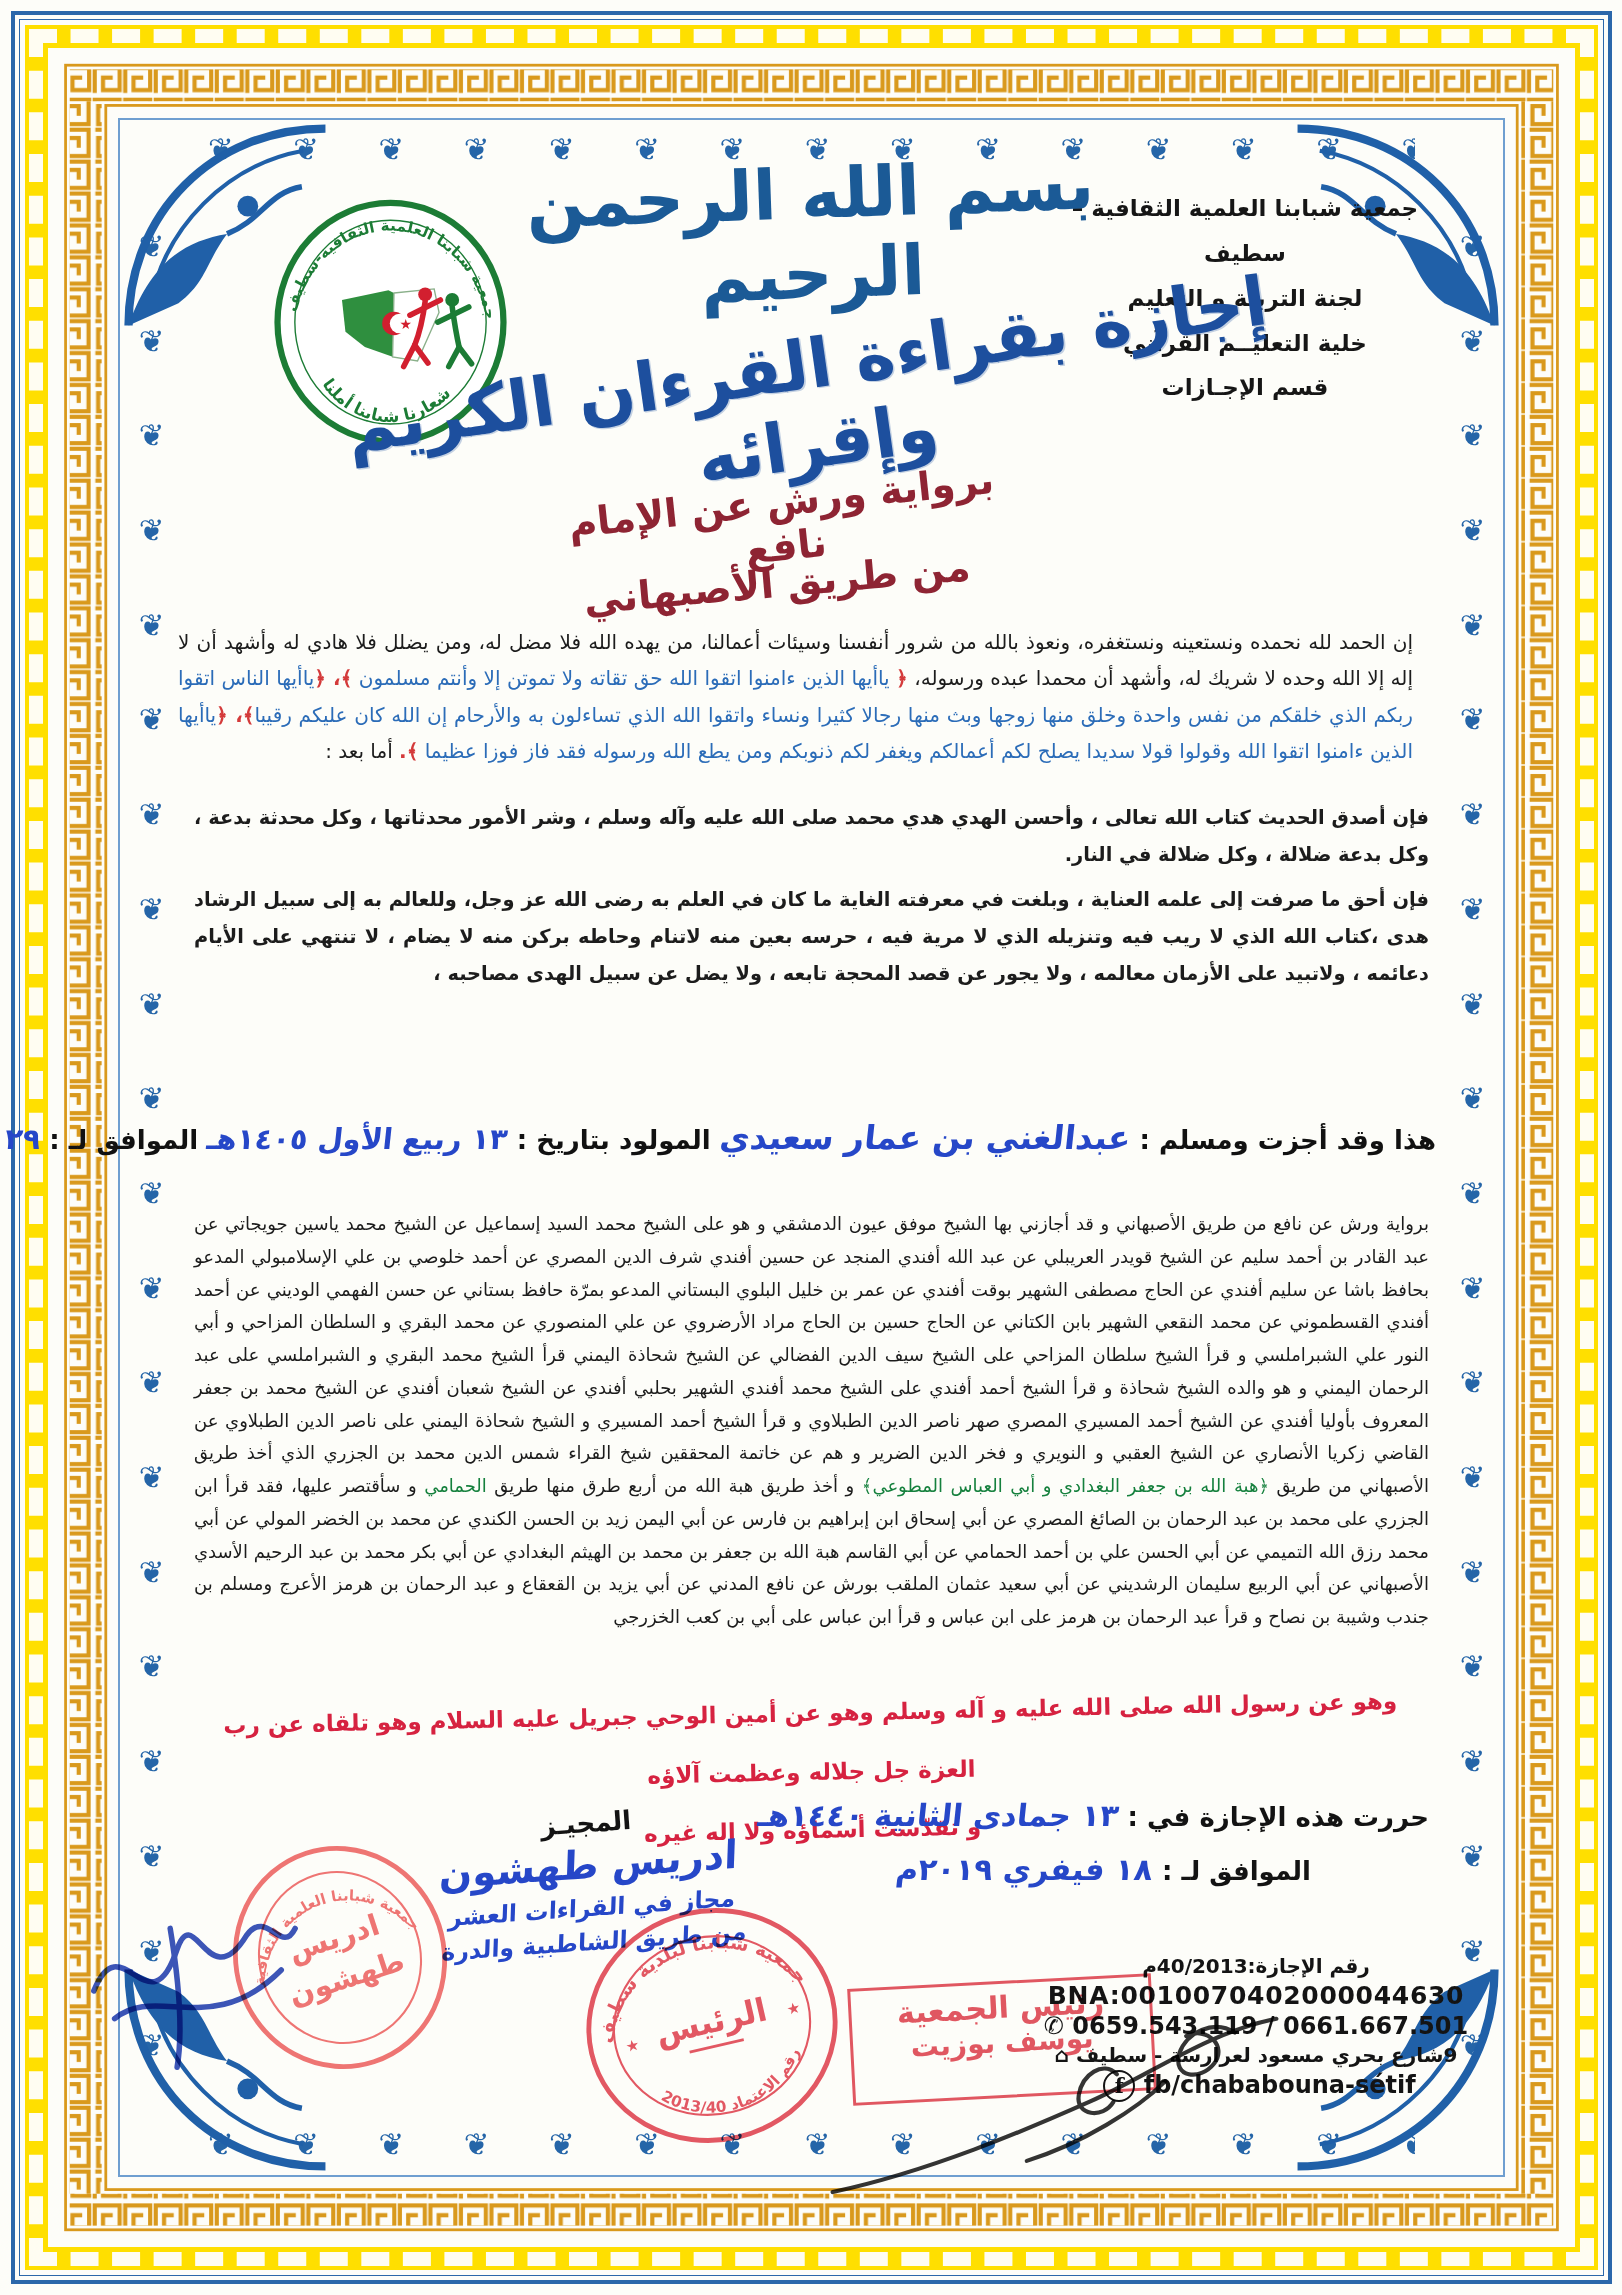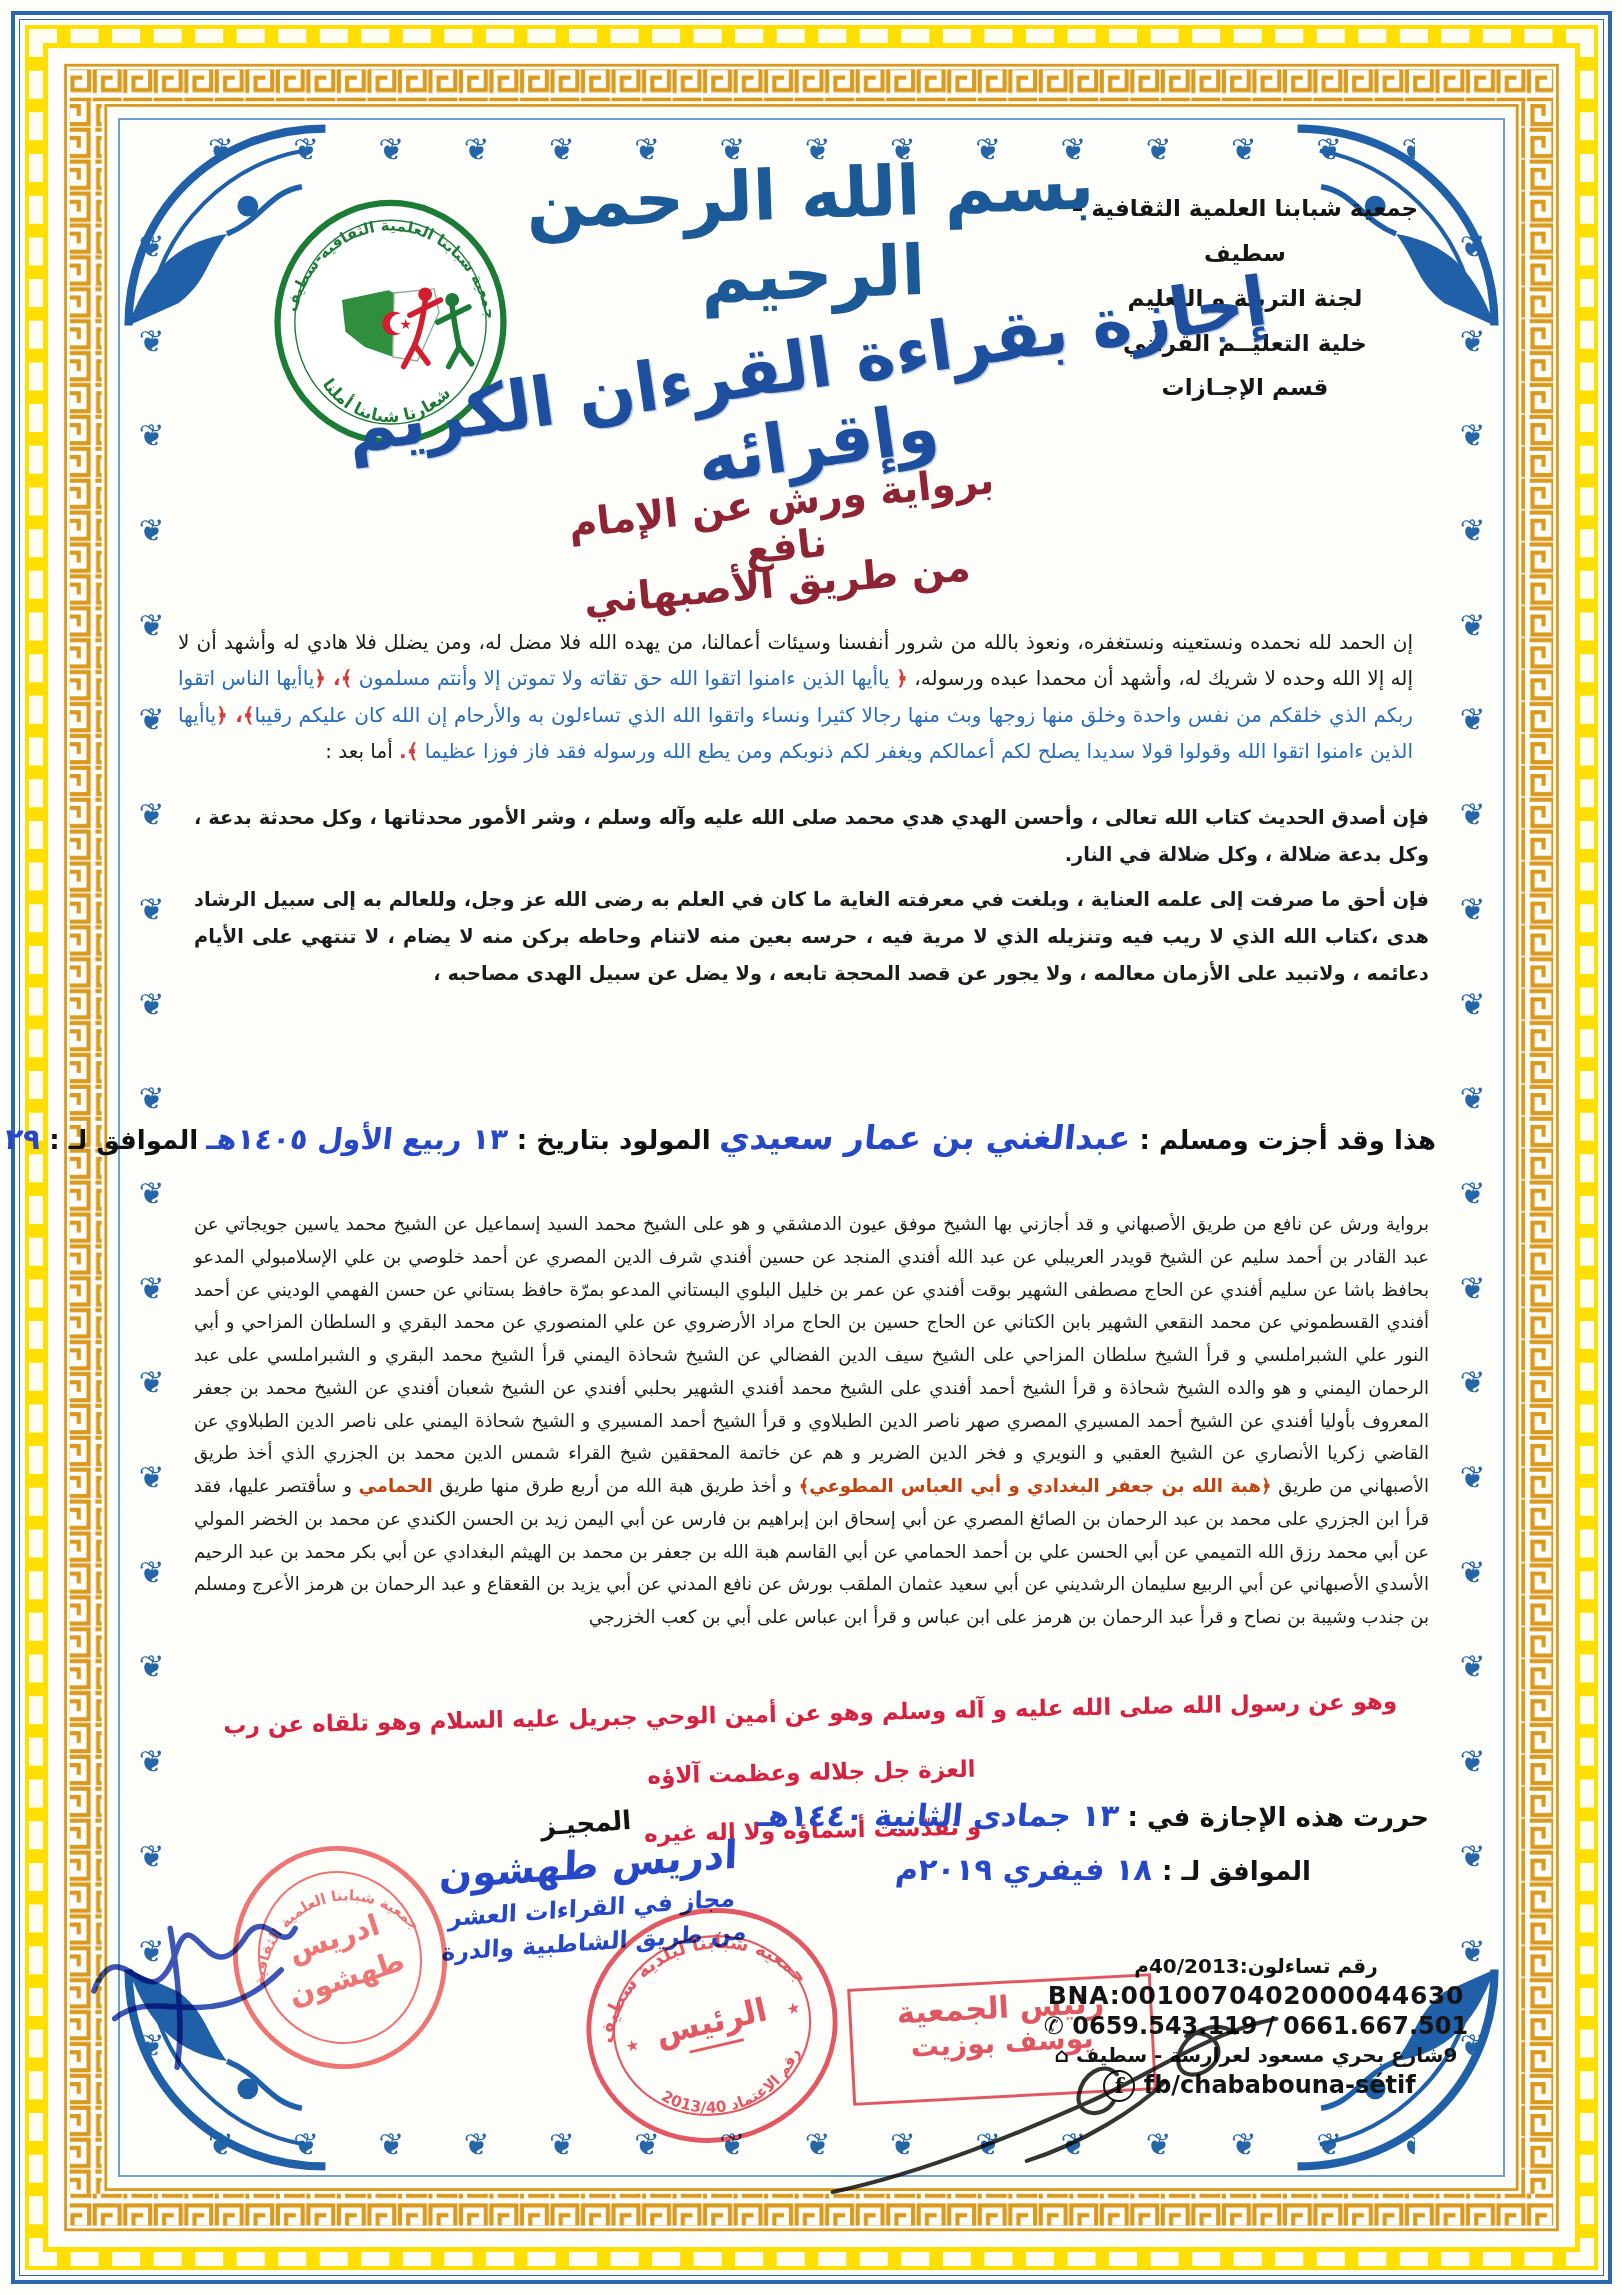--- a/index.html
+++ b/index.html
@@ -40,21 +40,21 @@
   .para2 > div{margin-bottom:7px;}
   .quran{color:#2b6cb8;}
   .bracket{color:#d43a3a;font-weight:bold;}
   .hadith-line{top:1004px;left:194px;width:1235px;text-align:center;direction:rtl;font-size:40px;font-weight:bold;color:#2a63b8;}
   .hadith-line .bracket{font-size:44px;}
   .grant-line{top:1118px;left:194px;width:1242px;direction:rtl;font-size:26px;font-weight:bold;color:#111;white-space:nowrap;}
   .hand{color:#2647c8;font-weight:bold;display:inline-block;transform:skewX(-6deg);}
   .grant-line .hand-name{font-size:33px;}
   .grant-line .hand-date{font-size:29px;}
   .sanad{top:1208px;left:194px;width:1235px;font-size:18px;line-height:1.82;}
-  .sanad .red{color:#c2410c;font-weight:bold;}
+  .sanad .red{color:#15803d;font-weight:normal;}
   .red-para{top:1684px;left:208px;width:1207px;text-align:center;direction:rtl;color:#d62240;font-size:23px;font-weight:600;line-height:2.55;transform:rotate(-1.2deg);}
 
   
   .issued-block{top:1798px;right:194px;width:798px;direction:rtl;color:#131313;}
   .issued-line1{font-size:26px;font-weight:bold;text-align:right;}
   .issued-line2{font-size:26px;font-weight:bold;text-align:right;padding-right:118px;margin-top:19.4px;}
   .issued-block .hand{font-size:30.5px;}
   .contact-block{top:1951px;left:1020px;width:472px;text-align:center;color:#141414;}
   .contact-block > div{margin:2.8px 0;}
   .c-accred{font-size:20px;font-weight:bold;direction:rtl;}
@@ -210,21 +210,21 @@
   <div class="abs issued-block">
     <div class="issued-line1">
       <span>حررت هذه الإجازة في : </span><span class="hand">١٣ جمادى الثانية ١٤٤٠هـ</span>
     </div>
     <div class="issued-line2">
       <span>الموافق لـ : </span><span class="hand">١٨ فيفري ٢٠١٩م</span>
     </div>
   </div>
 
   <div class="abs contact-block">
-    <div class="c-accred">رقم تساءلون:40/2013م</div>
+    <div class="c-accred">رقم الإجازة:40/2013م</div>
     <div class="c-bna">BNA:0010070402000044630</div>
     <div class="c-phone">
       <span class="mini-icon">✆</span>
       <span>0659.543.119 / 0661.667.501</span>
     </div>
     <div class="c-addr">
       <span>9شارع بحري مسعود لعرارسة - سطيف</span>
       <span class="mini-icon">⌂</span>
     </div>
     <div class="c-fb">

